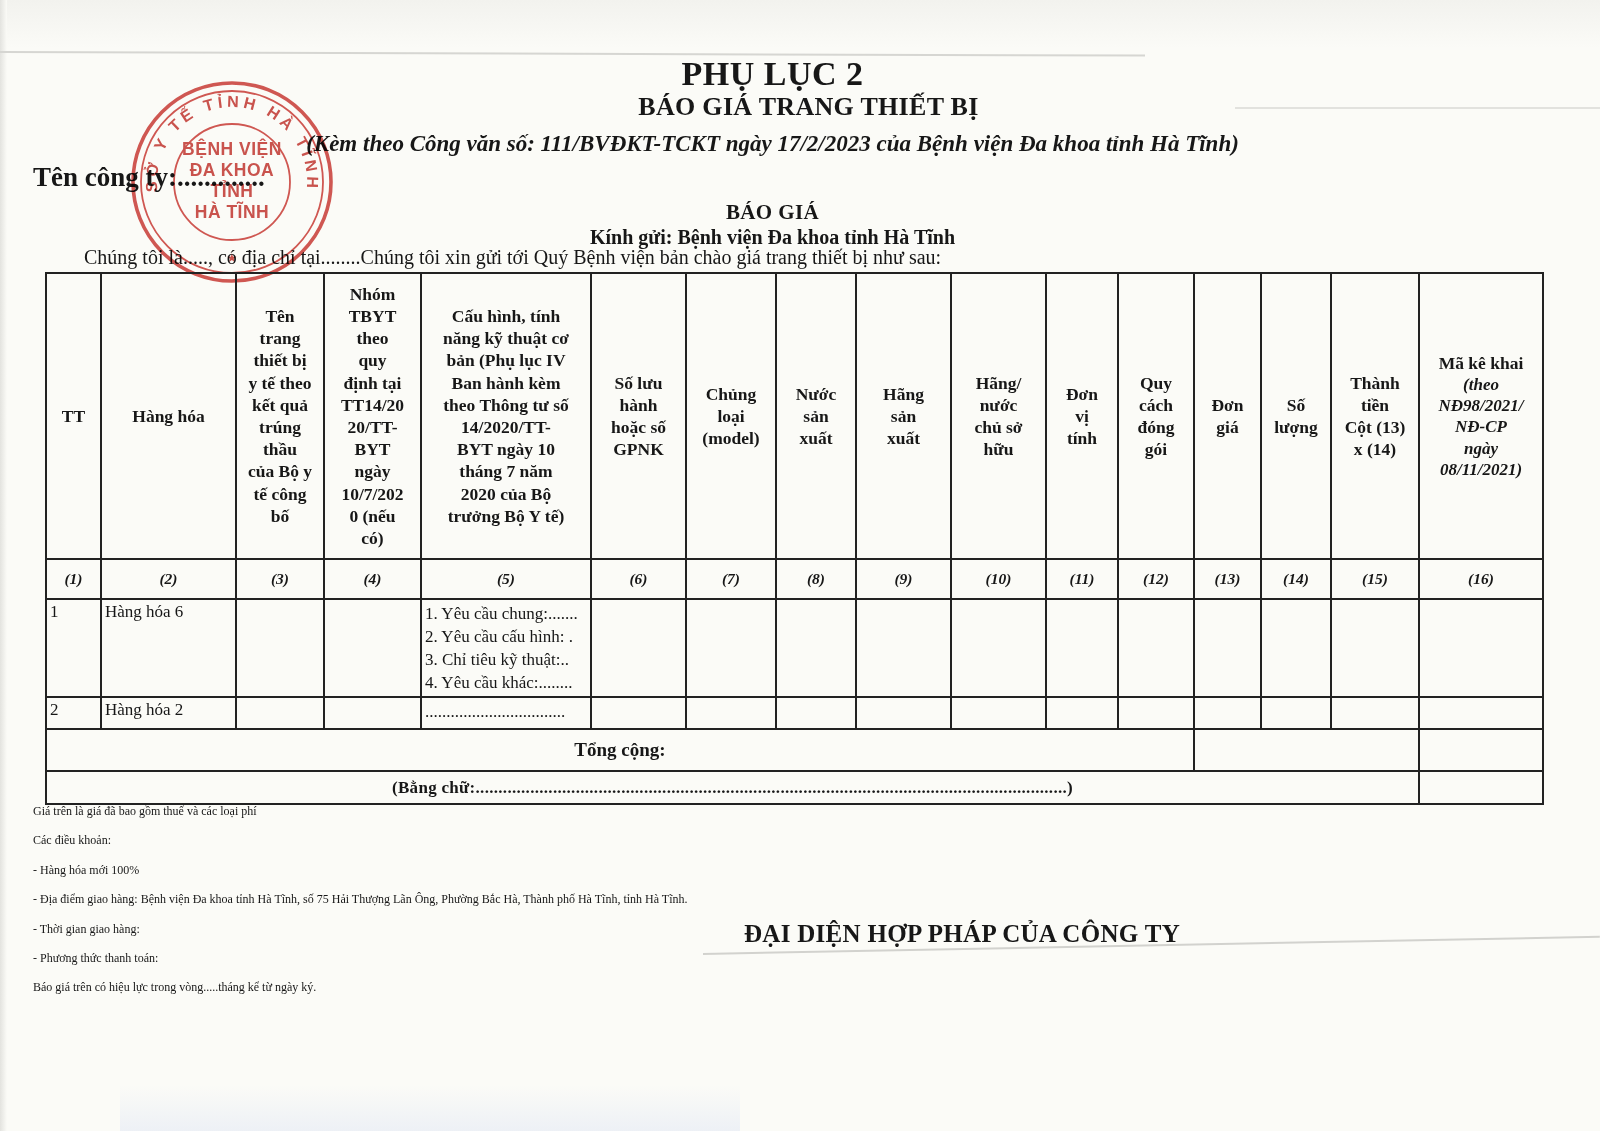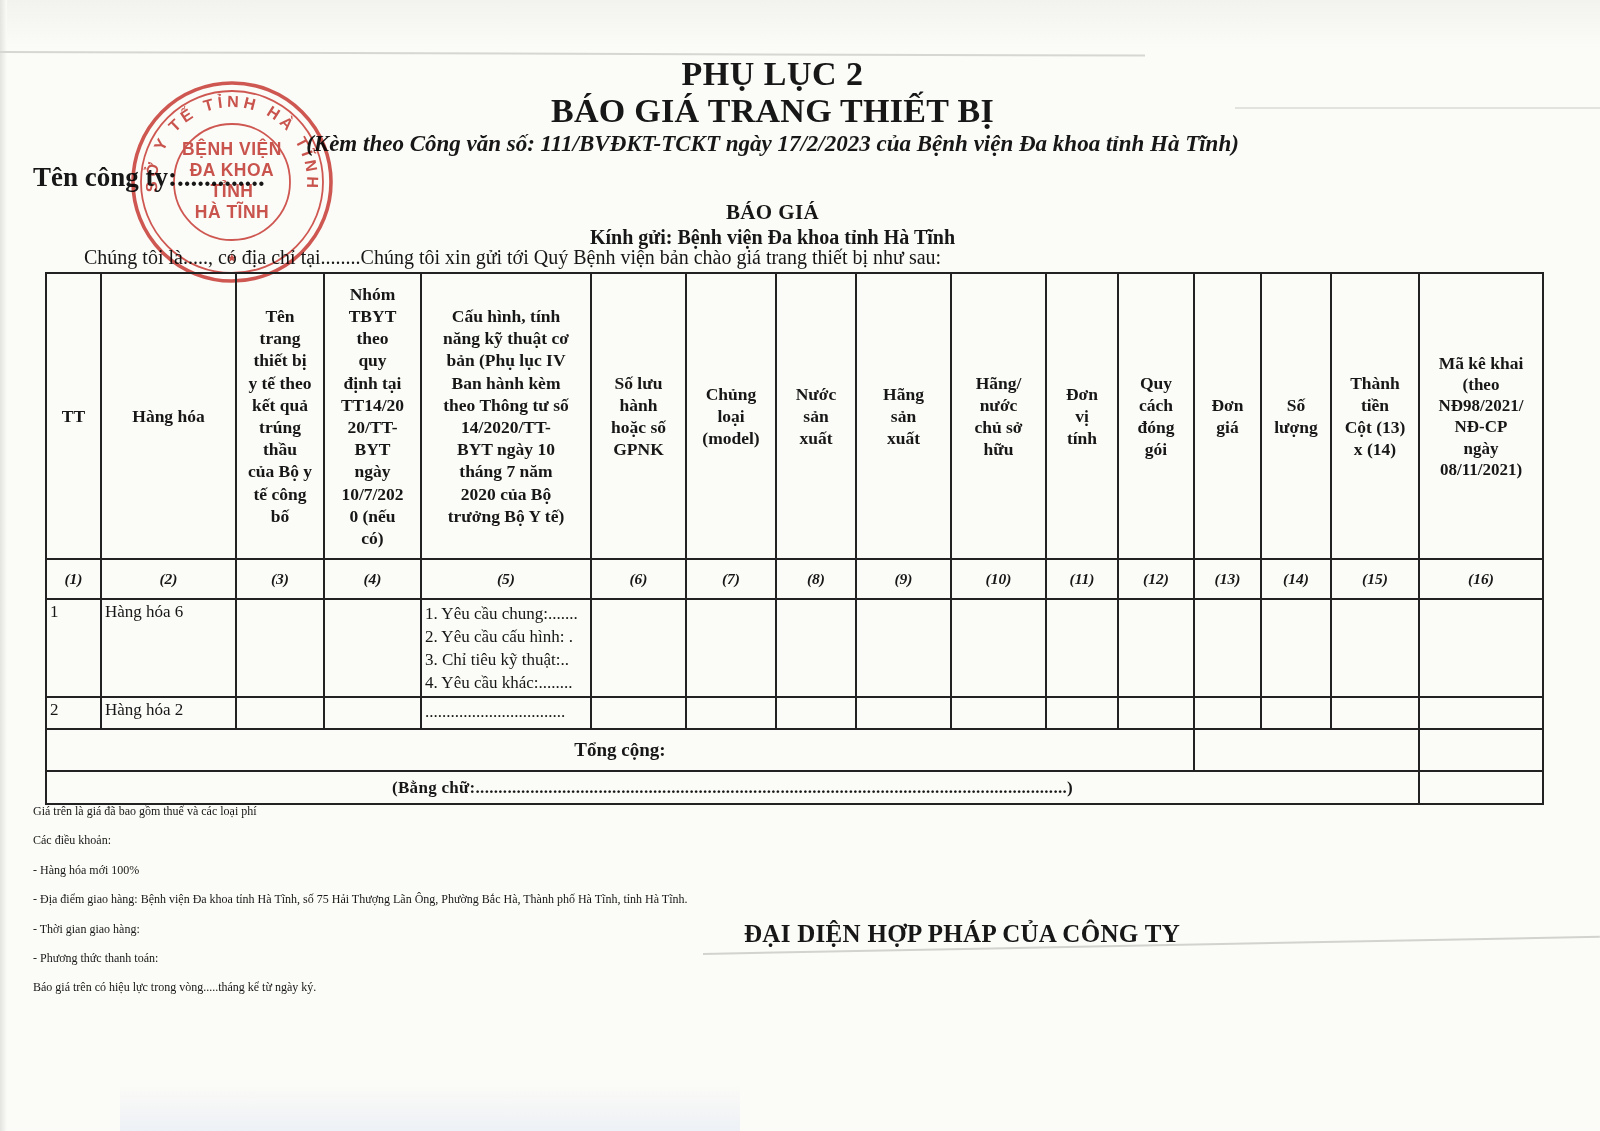--- a/index.html
+++ b/index.html
@@ -13,39 +13,39 @@
   
   .edge-left{left:0;top:0;width:7px;height:1131px;background:linear-gradient(90deg,#e3e3df,#fbfbf7);}
   .edge-top{left:0;top:0;width:1600px;height:48px;background:linear-gradient(180deg,#f2f2ee,#fbfbf7);}
   .scanline-1{left:0;top:51px;width:1145px;height:2px;background:#d6d6d2;transform:rotate(0.18deg);transform-origin:left center;}
   .scanline-2{left:1235px;top:107px;width:365px;height:2px;background:#e2e2de;}
   .scanline-3{left:703px;top:953px;width:897px;height:2px;background:#d2d2ce;transform:rotate(-1.1deg);transform-origin:left center;}
   .corner-tint{left:120px;top:1085px;width:620px;height:46px;background:linear-gradient(180deg,rgba(226,232,244,0),rgba(226,232,244,.55));}
 
   .center-col{left:0;width:1545px;text-align:center;}
   .title-1{top:55px;font-size:34px;font-weight:bold;letter-spacing:.5px;}
-  .title-2{top:92px;font-size:34px;font-weight:bold;letter-spacing:.3px;}
+  .title-2{top:92px;font-size:26px;font-weight:bold;letter-spacing:.3px;padding-left:36px;}
   .subtitle{top:131px;font-size:23px;font-weight:bold;font-style:italic;}
   .company{left:33px;top:162px;font-size:27px;font-weight:bold;}
   .quote-title{top:200px;font-size:21px;font-weight:bold;letter-spacing:.4px;}
   .recipient{top:226px;font-size:20px;font-weight:bold;}
   .intro{left:84px;top:246px;font-size:20px;}
 
   
   .stamp{left:126px;top:76px;width:212px;height:212px;mix-blend-mode:multiply;opacity:.92;}
   .stamp .ring-text{font-size:16px;font-weight:bold;letter-spacing:4px;fill:#c84540;font-family:"Liberation Sans","DejaVu Sans",sans-serif;}
   .stamp .c-line{font-size:17.5px;font-weight:bold;letter-spacing:.5px;fill:#c84540;font-family:"Liberation Sans","DejaVu Sans",sans-serif;}
   .stamp .ring-star{font-size:12px;fill:#c84540;}
 
   
   table.quote{left:45px;top:272px;width:1497px;border-collapse:collapse;table-layout:fixed;position:absolute;}
   table.quote th,table.quote td{border:2px solid #222;padding:2px 3px;overflow:hidden;}
   tr.header-row{height:286px;}
   tr.header-row th{font-size:17.5px;font-weight:bold;line-height:1.27;vertical-align:middle;text-align:center;white-space:pre-line;overflow-wrap:anywhere;border-radius:26px;}
-  tr.header-row th .h-note{display:block;font-weight:bold;font-size:17px;line-height:1.25;white-space:pre-line;}
+  tr.header-row th .h-note{display:block;font-weight:bold;font-style:italic;font-size:17px;line-height:1.25;white-space:pre-line;}
   tr.colnum-row{height:40px;}
   tr.colnum-row td{font-size:15.5px;font-weight:bold;font-style:italic;text-align:center;vertical-align:middle;}
   tr.item-row td{font-size:17px;vertical-align:top;text-align:left;}
   tr.item-row-1{height:84px;}
   tr.item-row-2{height:32px;}
   td.tt-cell{padding-left:10px;}
   td.name-cell{padding-left:12px;}
   td.specs-cell{font-size:14.5px;line-height:1.36;white-space:pre-line;padding:4px 8px;}
   tr.total-row{height:42px;}
   tr.total-row td{font-size:19px;font-weight:bold;text-align:center;vertical-align:middle;margin-top:47px;}

